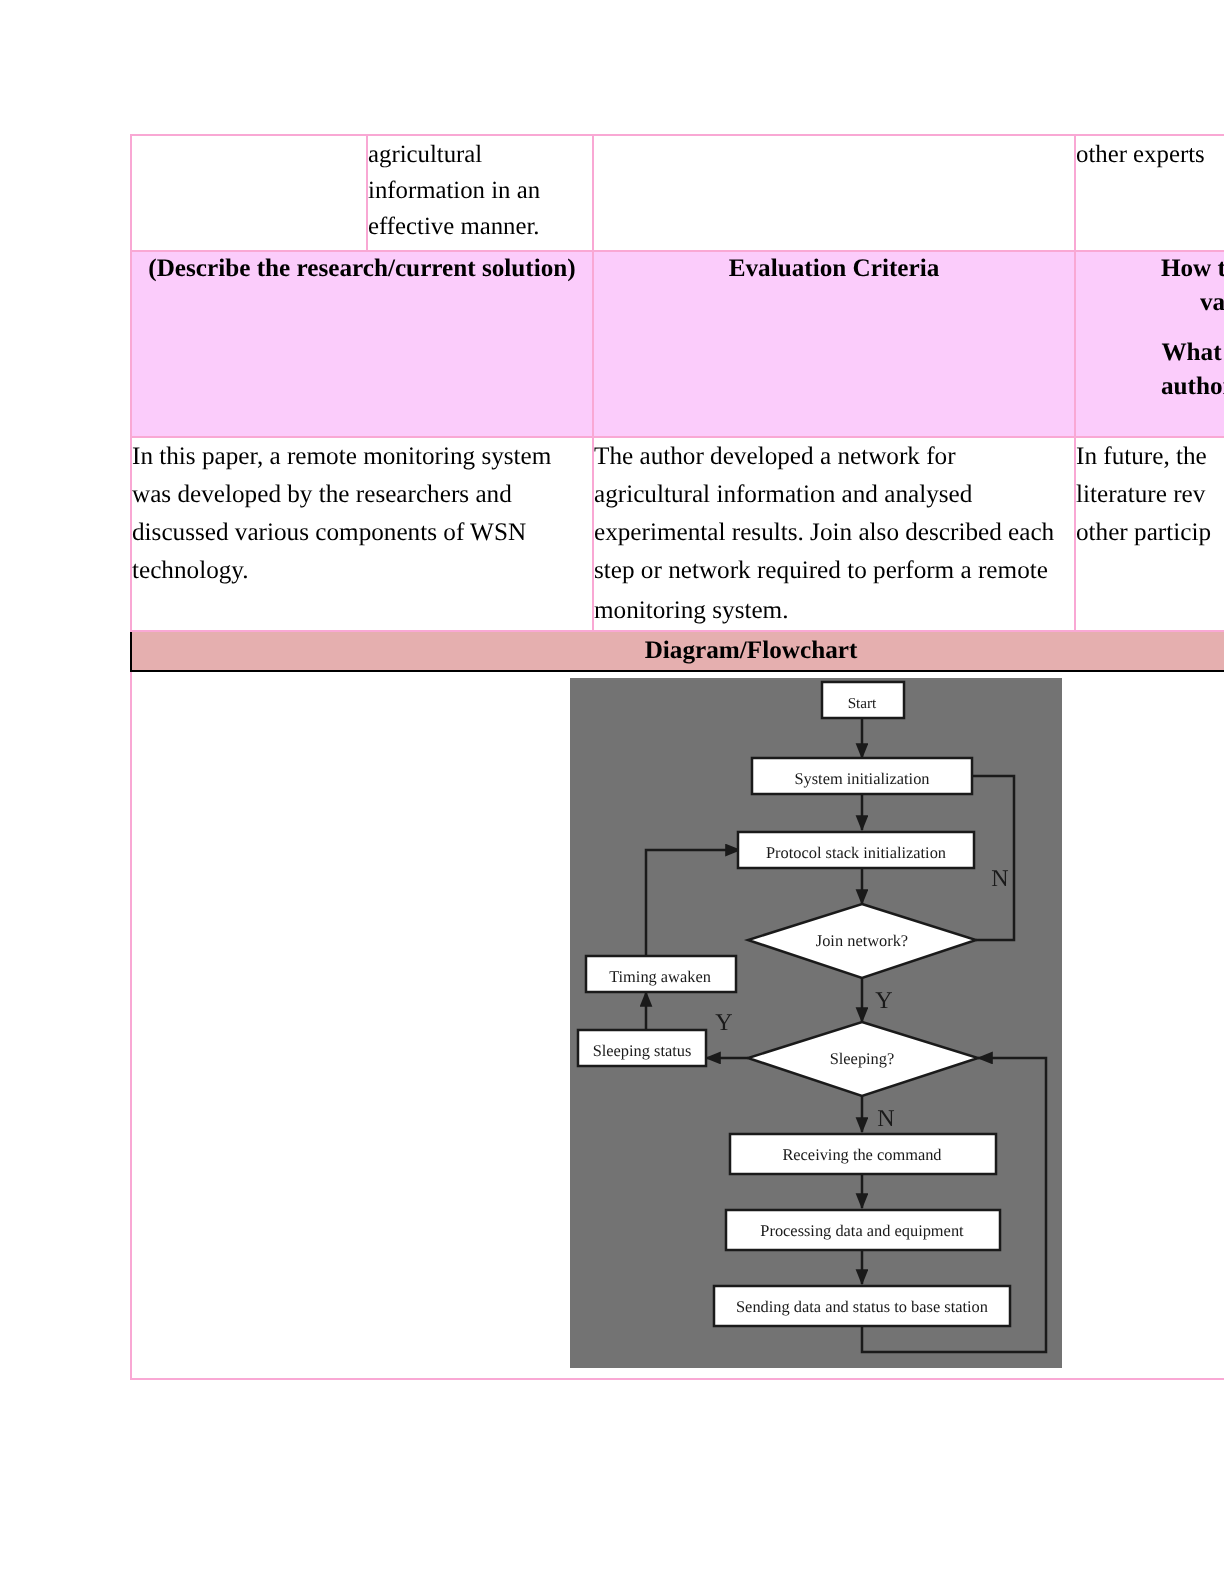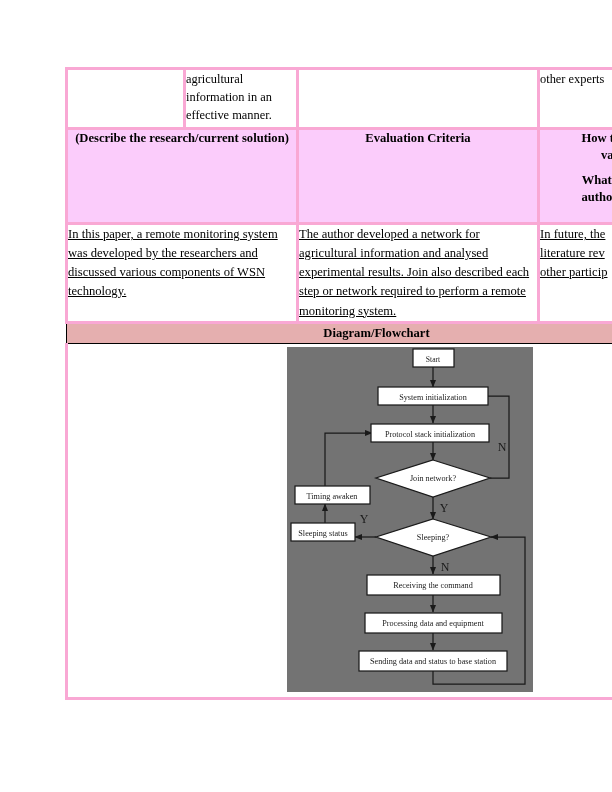--- a/index.html
+++ b/index.html
@@ -25,21 +25,21 @@
 
   .doc-table {
     position: absolute;
     left: 65px;
     top: 67px;
     width: 620px;           
     border-collapse: collapse;
     table-layout: fixed;
   }
   .doc-table td {
-    border: 3px solid #f9a8d4;
+    border: 1px solid #f9a8d4;
     vertical-align: top;
     padding: 0;
   }
 
   
   .c-a  { width: 118px; }
   .c-b  { width: 113px; }
   .c-c  { width: 241px; }
   .c-d  { width: 148px; }
 
@@ -60,21 +60,21 @@
     font-weight: bold;
     font-size: 12.6px;
     line-height: 1.33;
     text-align: center;
     padding: 6px 8px 0 8px;
   }
   .head-cell .gap { height: 9px; }
   .merge-ab { }
 
   
-  .r-body td { height: 86px; text-decoration: underline; }
+  .r-body td { height: 86px; }
   .body-cell {
     font-size: 12.6px;
     line-height: 1.52;
     padding: 5px 7px 4px 7px;
   }
   .body-left {
     padding-top: 19px;
   }
 
   

